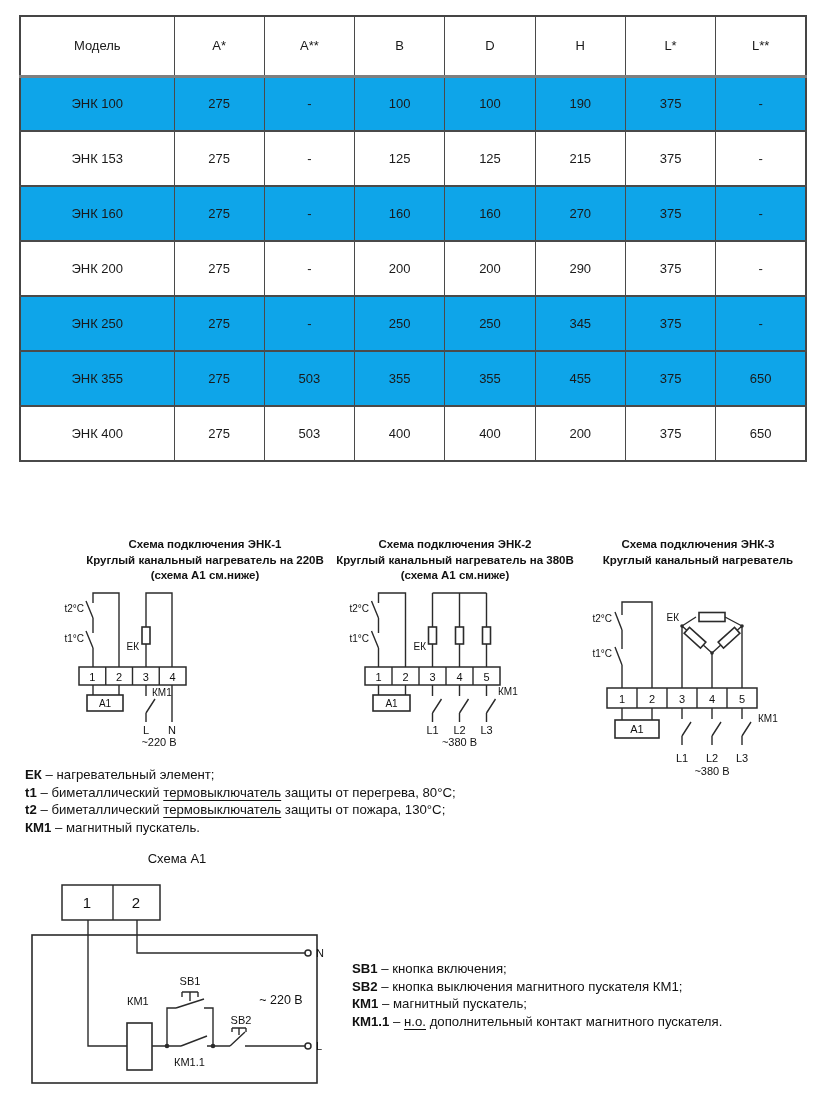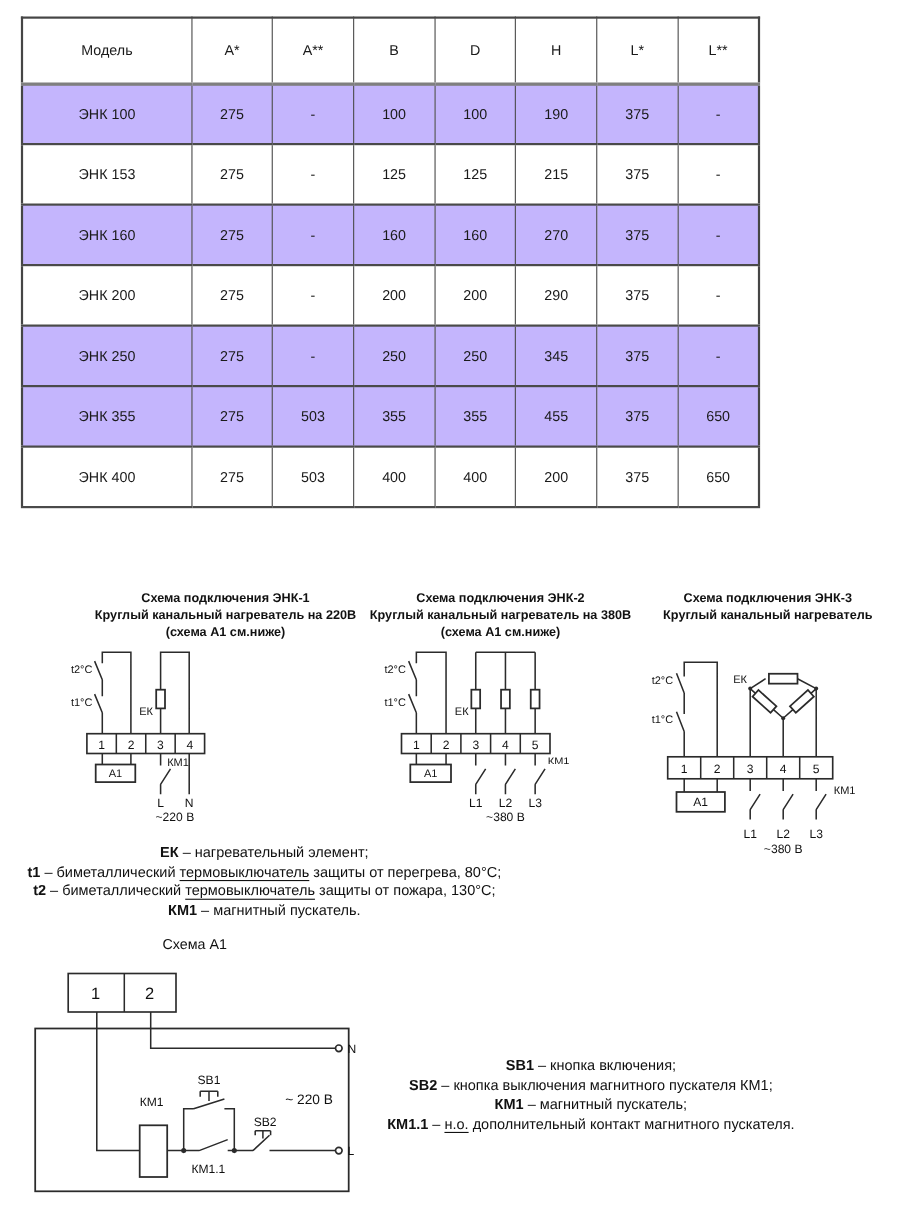--- a/index.html
+++ b/index.html
@@ -1,41 +1,41 @@
 <!DOCTYPE html>
 <html><head>
 <meta charset="utf-8">
 <style>
   * { margin:0; padding:0; box-sizing:border-box; }
   body { font-family:"Liberation Sans", sans-serif; background:#fff; }
   .page { position:relative; width:820px; height:1105px; background:#fff; overflow:hidden; color:#1a1a1a; }
 
   
-  table.spec { position:absolute; left:19px; top:15px; width:672px; border-collapse:collapse; table-layout:fixed; border:2px solid #454545; }
+  table.spec { position:absolute; left:19px; top:15px; width:788px; border-collapse:collapse; table-layout:fixed; border:2px solid #454545; }
   .spec col.c0 { width:154px; }
   .spec th, .spec td { text-align:center; vertical-align:middle; font-size:13px; font-weight:normal; color:#1a1a1a; }
   .spec th { height:60px; border:1px solid #4a4a4a; border-bottom:3px solid #7f7f7f; }
   .spec td { height:55px; border:1px solid #4a4a4a; border-top-width:2px; border-bottom-width:2px; }
-  .spec tr.shade td { background:#c4b5fd; }
+  .spec tr.shade td { background:#0ea5e9; }
 
   
   .diag-title { position:absolute; font-size:11.5px; font-weight:bold; line-height:15.5px; text-align:center; color:#111; white-space:nowrap; }
 
   
   svg { position:absolute; overflow:visible; }
   .wire { stroke:#2b2b2b; stroke-width:1.4; fill:none; }
   .box  { stroke:#2b2b2b; stroke-width:1.6; fill:none; }
   .dot  { fill:#2b2b2b; stroke:none; }
   .term { stroke:#2b2b2b; stroke-width:1.5; fill:#fff; }
   text.sv { font-family:"Liberation Sans", sans-serif; fill:#111; stroke:none; font-size:10px; }
   text.dg { font-family:"Liberation Sans", sans-serif; fill:#111; stroke:none; font-size:11px; }
   text.bg { font-family:"Liberation Sans", sans-serif; fill:#111; stroke:none; font-size:15px; }
 
   
-  .legend { position:absolute; font-size:13.2px; line-height:17.5px; color:#111; white-space:nowrap;text-align:center; }
+  .legend { position:absolute; font-size:13.2px; line-height:17.5px; color:#111; white-space:nowrap; }
   .legend b { font-weight:bold; }
   .wavy { text-decoration-line:underline; text-decoration-style:wavy; text-decoration-color:#e60000; text-decoration-thickness:1px; text-underline-offset:3px;text-decoration:underline; }
 
   .a1-title { position:absolute; left:92px; top:851px; width:170px; text-align:center; font-size:13px; font-weight:normal; color:#111; }
 </style>
 </head>
 <body>
 
 <div class="page">
 

